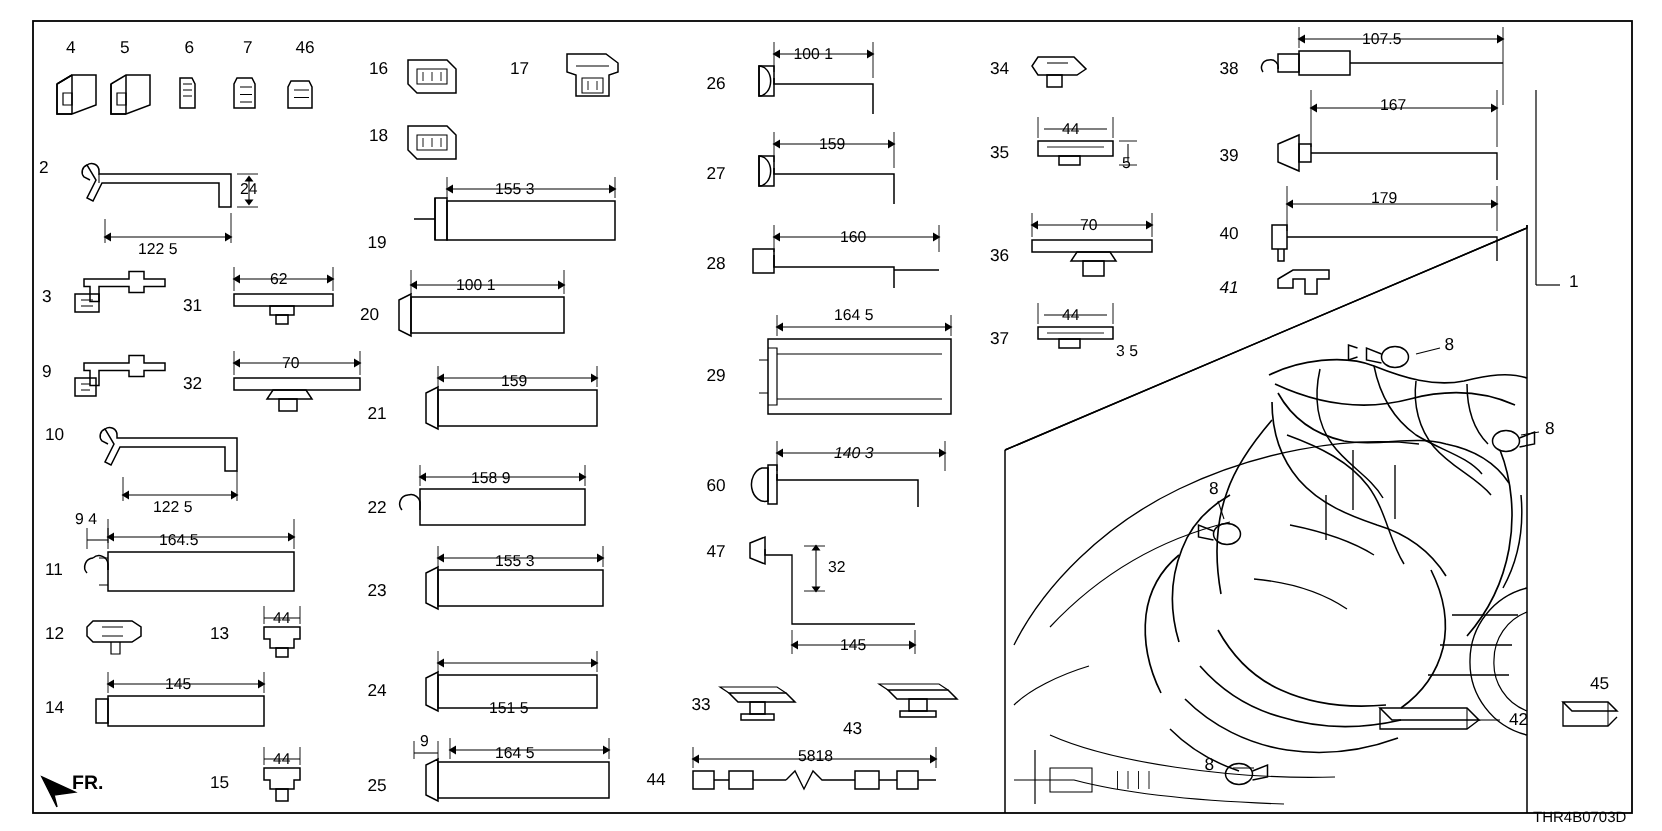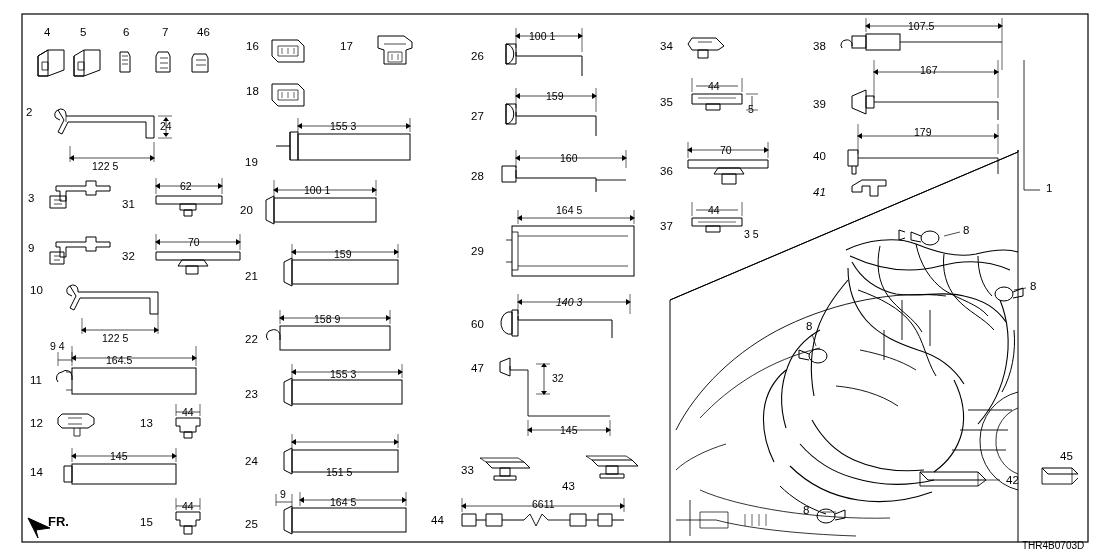--- a/index.html
+++ b/index.html
@@ -519,21 +519,21 @@
 <div class="dim" style="left:914px;top:126px;text-align:right;">179</div>
 
 <div class="partno" style="left:813px;top:186px;font-style:italic;">41</div>
 
 <div class="partno" style="left:1046px;top:182px;">1</div>
 
 <div class="partno" style="left:1006px;top:474px;">42</div>
 <div class="partno" style="left:1060px;top:450px;">45</div>
 
 <div class="partno" style="left:431px;top:514px;">44</div>
-<div class="dim" style="left:532px;top:498px;">6611</div>
+<div class="dim" style="left:532px;top:498px;">5818</div>
 
 <div class="partno" style="left:471px;top:362px;">47</div>
 <div class="dim" style="left:552px;top:372px;">32</div>
 <div class="dim" style="left:560px;top:424px;">145</div>
 
 <div class="partno" style="left:963px;top:224px;">8</div>
 <div class="partno" style="left:1030px;top:280px;">8</div>
 <div class="partno" style="left:806px;top:320px;">8</div>
 <div class="partno" style="left:803px;top:504px;">8</div>
 

